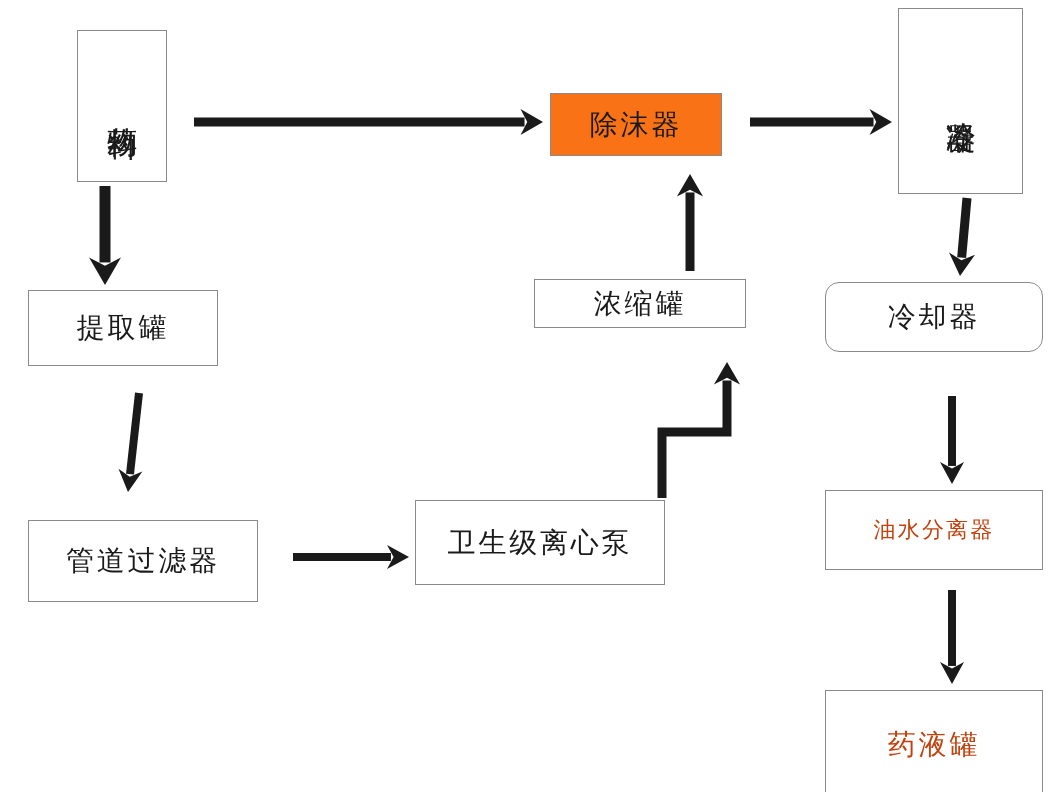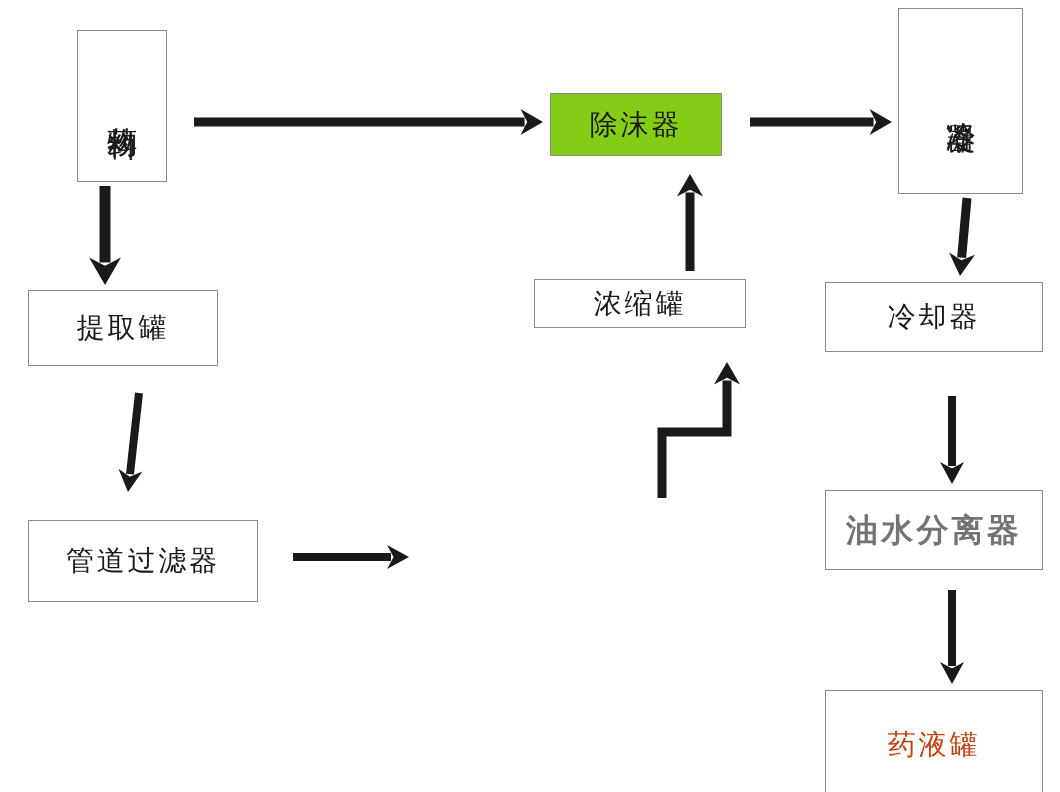--- a/index.html
+++ b/index.html
@@ -70,37 +70,40 @@
       <polyline points="967,198 961.6491415284497,257.6238515401311" fill="none" stroke="#1a1a1a" stroke-width="9" stroke-linejoin="miter" stroke-linecap="butt"></polyline>
       <polygon points="960,276 949.0133846606412,252.42359689467102 961.4078037437986,260.3130439976729 975.008911750212,254.7565288129658" fill="#1a1a1a"></polygon>
       <polyline points="952,396 952,465.96" fill="none" stroke="#1a1a1a" stroke-width="8" stroke-linejoin="miter" stroke-linecap="butt"></polyline>
       <polygon points="952,484 940,462 952,468.6 964,462" fill="#1a1a1a"></polygon>
       <polyline points="952,590 952,665.96" fill="none" stroke="#1a1a1a" stroke-width="8" stroke-linejoin="miter" stroke-linecap="butt"></polyline>
       <polygon points="952,684 940,662 952,668.6 964,662" fill="#1a1a1a"></polygon>
     </svg>
 <div class="node vertical-text" style="left: 77px; top: 30px; width: 90px; height: 152px; font-size: 30px; border-color: rgb(138, 138, 138); background: rgb(255, 255, 255); color: rgb(26, 26, 26);">
       <span>药物料</span>
     </div>
-    <div class="node" style="left: 550px; top: 93px; width: 172px; height: 63px; font-size: 28px; border-color: rgb(138, 138, 138); background: #84cc16; color: rgb(26, 26, 26);">
+    <div class="node" style="left: 550px; top: 93px; width: 172px; height: 63px; font-size: 28px; border-color: rgb(138, 138, 138); background: #f97316; color: rgb(26, 26, 26);">
       <span>除沫器</span>
     </div>
     <div class="node vertical-text" style="left: 898px; top: 8px; width: 125px; height: 186px; font-size: 30px; border-color: rgb(138, 138, 138); background: rgb(255, 255, 255); color: rgb(26, 26, 26);">
       <span>冷凝器</span>
     </div>
     <div class="node" style="left: 28px; top: 290px; width: 190px; height: 76px; font-size: 28px; border-color: rgb(138, 138, 138); background: rgb(255, 255, 255); color: rgb(26, 26, 26);">
       <span>提取罐</span>
     </div>
     <div class="node" style="left: 534px; top: 279px; width: 212px; height: 49px; font-size: 28px; border-color: rgb(138, 138, 138); background: rgb(255, 255, 255); color: rgb(26, 26, 26);">
       <span>浓缩罐</span>
     </div>
-    <div class="node" style="left: 825px; top: 282px; width: 218px; height: 70px; font-size: 28px; border-color: rgb(138, 138, 138); background: rgb(255, 255, 255); color: rgb(26, 26, 26);">
+    <div class="node" style="left: 825px; top: 282px; width: 218px; height: 70px; font-size: 28px; border-color: rgb(138, 138, 138); background: rgb(255, 255, 255); color: rgb(26, 26, 26); border-radius: 14px;">
       <span>冷却器</span>
     </div>
     <div class="node" style="left: 28px; top: 520px; width: 230px; height: 82px; font-size: 28px; border-color: rgb(138, 138, 138); background: rgb(255, 255, 255); color: rgb(26, 26, 26);">
       <span>管道过滤器</span>
     </div>
-    <div class="node" style="left: 825px; top: 490px; width: 218px; height: 80px; font-size: 32px; border-color: rgb(138, 138, 138); background: rgb(255, 255, 255); color: #737373; font-weight: bold;">
+    <div class="node" style="left: 415px; top: 500px; width: 250px; height: 85px; font-size: 28px; border-color: rgb(138, 138, 138); background: rgb(255, 255, 255); color: rgb(26, 26, 26);">
+      <span>卫生级离心泵</span>
+    </div>
+    <div class="node" style="left: 825px; top: 490px; width: 218px; height: 80px; font-size: 22px; border-color: rgb(138, 138, 138); background: rgb(255, 255, 255); color: #c2410c;">
       <span>油水分离器</span>
     </div>
     <div class="node" style="left: 825px; top: 690px; width: 218px; height: 110px; font-size: 28px; border-color: rgb(138, 138, 138); background: rgb(255, 255, 255); color: #c2410c;">
       <span>药液罐</span>
     </div>
   </div>
 
 </body></html>

